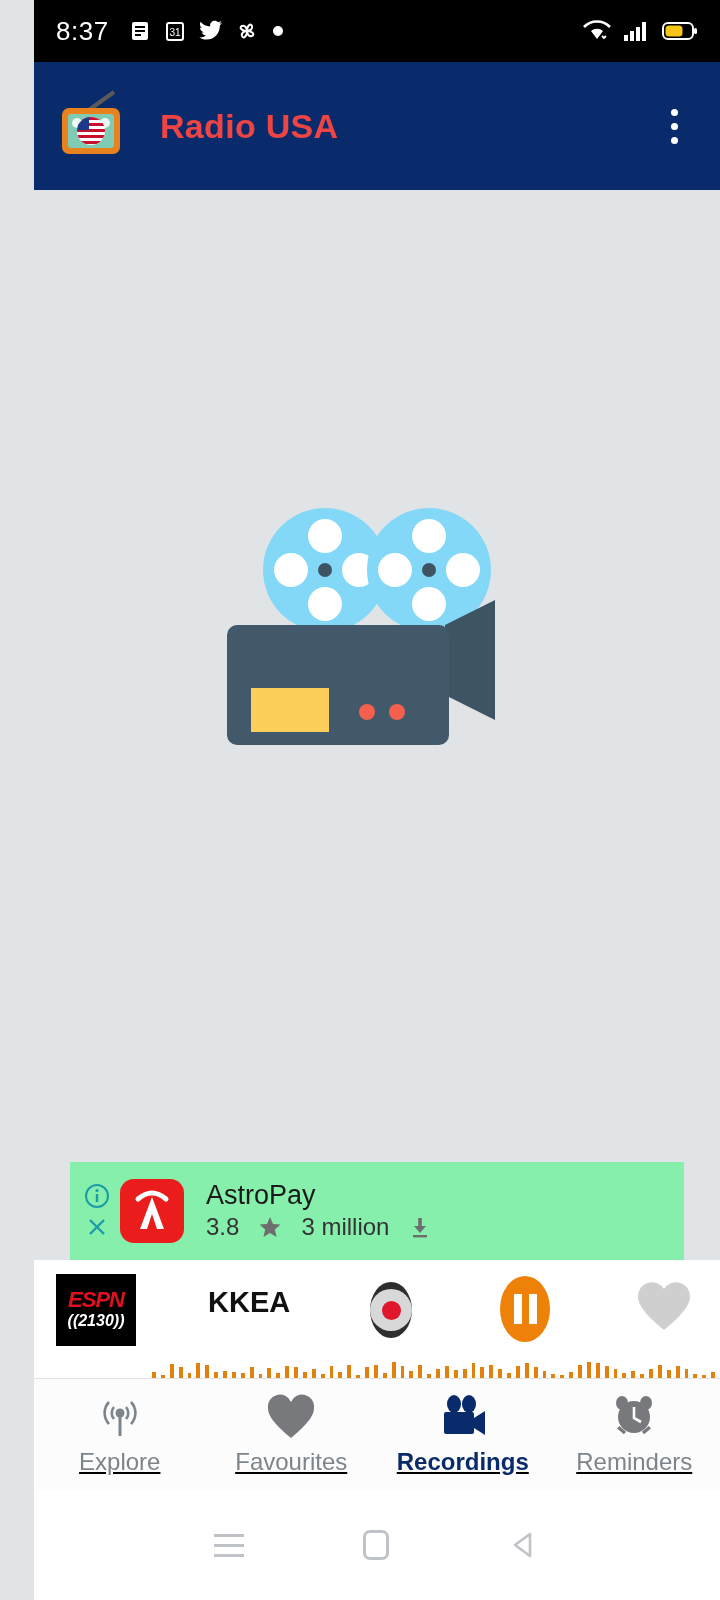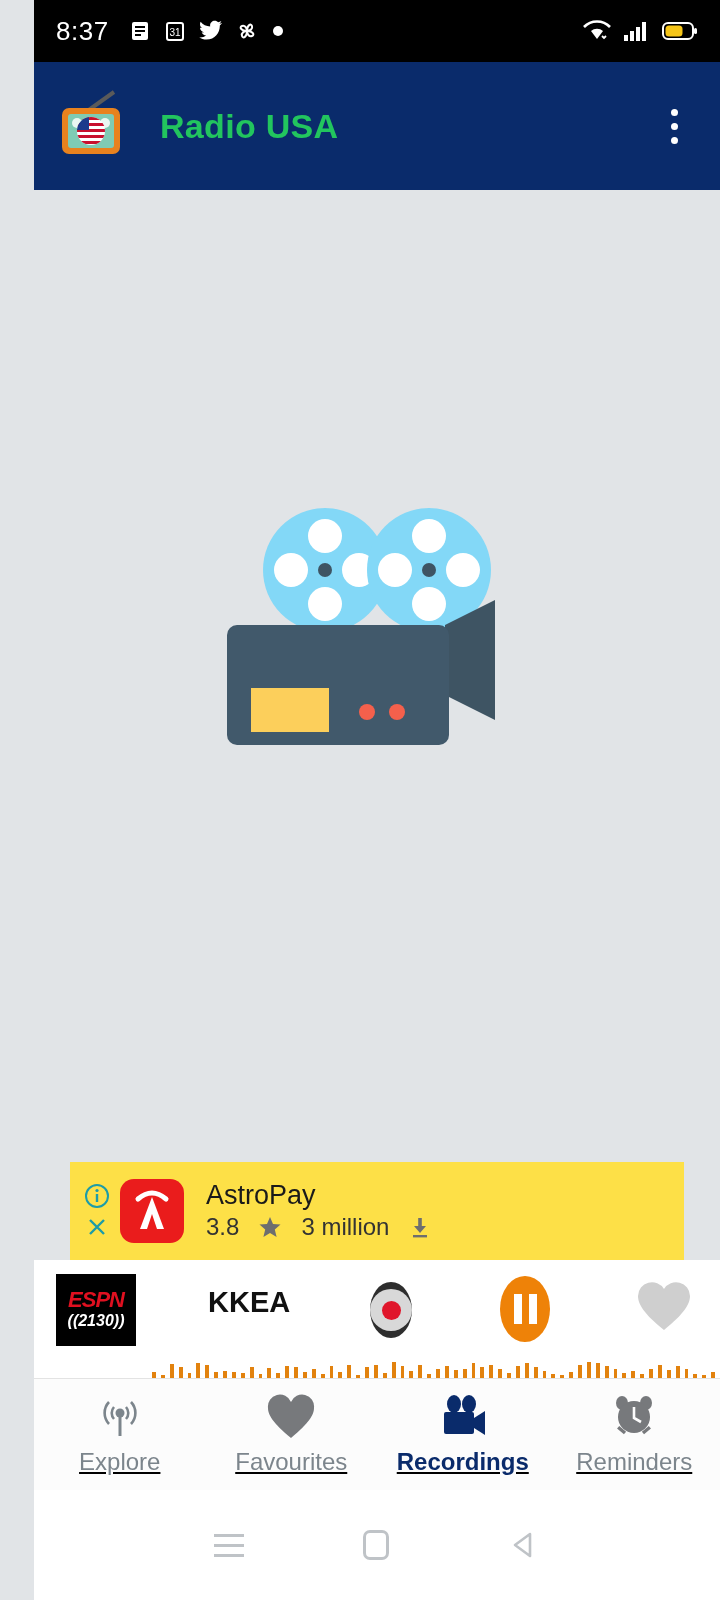--- a/index.html
+++ b/index.html
@@ -24,21 +24,21 @@
   .ic { display:block; }
 
   
   .appbar {
     height:128px; background:#0A2B6B;
     display:flex; align-items:center; padding:0 22px;
     flex:0 0 128px;
   }
   .app-logo { width:72px; height:72px; position:relative; flex:0 0 72px; }
   .app-title {
-    color:#22c55e; font-size:34px; font-weight:bold;
+    color:#ef4444; font-size:34px; font-weight:bold;
     margin-left:32px; letter-spacing:.3px;
   }
   .appbar-spacer { flex:1; }
   .kebab { width:48px; height:48px; display:flex; flex-direction:column;
            align-items:center; justify-content:center; gap:7px; }
   .kebab span { width:7px; height:7px; border-radius:50%; background:#fff; display:block; }
 
   
   .content {
     flex:1; background:#E1E4E7; position:relative;
@@ -51,21 +51,21 @@
   }
   .cam-icon { width:300px; height:290px; }
   .empty-text {
     margin-top:62px; font-size:28px; font-weight:bold;
     color:#5F6B73; text-align:center;
   }
 
   
   .ad {
     position:absolute; left:36px; right:36px; bottom:0;
-    height:98px; background:#fde047; display:flex; align-items:center;
+    height:98px; background:#86efac; display:flex; align-items:center;
     padding-left:8px;
     margin-top:16px;
   }
   .ad-side { width:38px; display:flex; flex-direction:column;
              align-items:center; justify-content:center; gap:6px; }
   .ad-icon { width:64px; height:64px; border-radius:14px; background:#EA1C1C;
              position:relative; flex:0 0 64px; margin-left:4px; }
   .ad-body { margin-left:22px; display:flex; flex-direction:column; gap:4px; }
   .ad-title { font-size:27px; color:#1A1A1A; line-height:1.05; }
   .ad-meta { display:flex; align-items:center; gap:20px;

